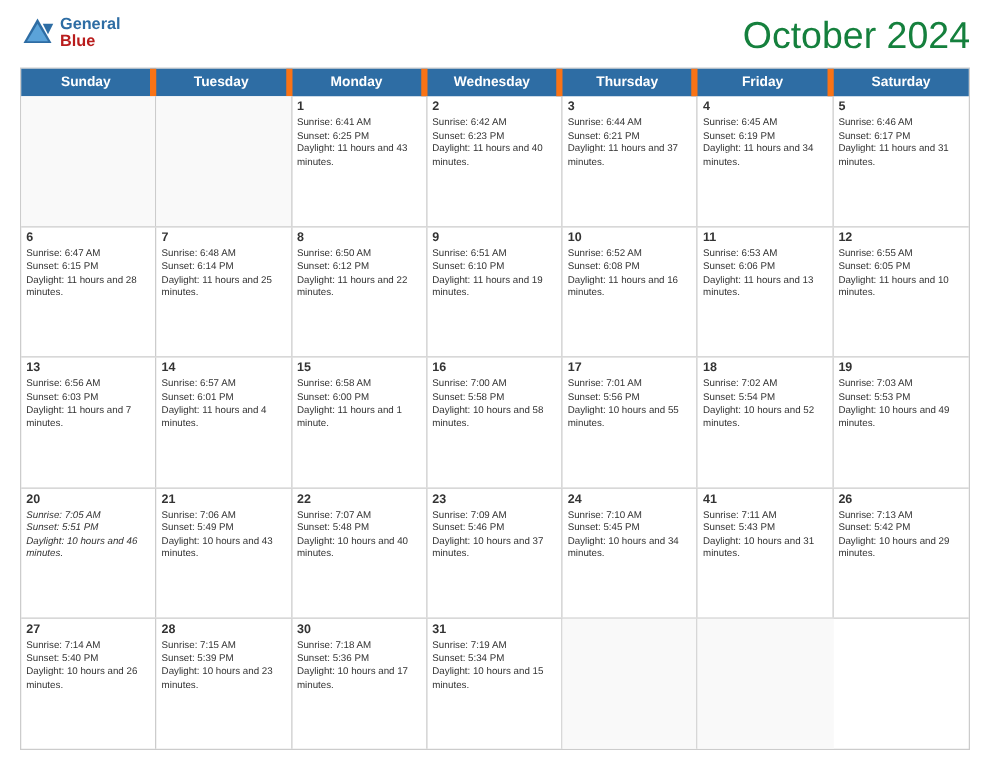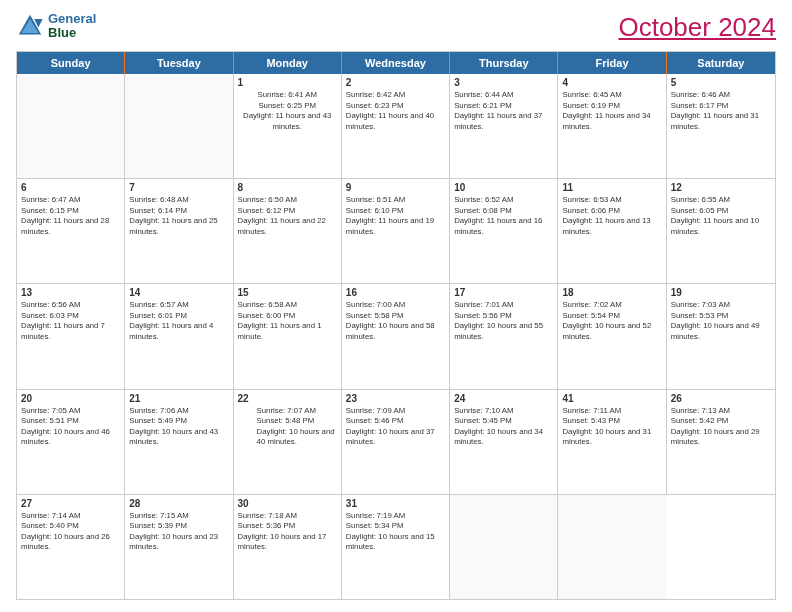--- a/index.html
+++ b/index.html
@@ -35,24 +35,23 @@
       line-height: 1.1;
     }
     .logo-icon {
       width: 28px;
       height: 28px;
     }
     .title-block {
       text-align: right;
     }
     .title-block h1 {
-      font-size: 26px;
+      font-size: 30px;
       font-weight: normal;
-      color: #be185d;
-      text-decoration: underline;
+      color: #15803d;
     }
     .title-block h2 {
       font-size: 14px;
       font-weight: normal;
       color: #555;
     }
     .calendar {
       flex: 1;
       display: flex;
       flex-direction: column;
@@ -62,21 +61,21 @@
       display: grid;
       grid-template-columns: repeat(7, 1fr);
       background: #2E6DA4;
     }
     .cal-header-cell {
       color: #fff;
       font-size: 11px;
       font-weight: bold;
       padding: 5px 4px;
       text-align: center;
-      border-right: 1px solid #f97316;
+      border-right: 5px solid #f97316;
     }
     .cal-header-cell:last-child { border-right: none; }
     .cal-body {
       flex: 1;
       display: flex;
       flex-direction: column;
     }
     .cal-row {
       display: grid;
       grid-template-columns: repeat(7, 1fr);
@@ -113,21 +112,21 @@
 <div class="page">
   <div class="header">
     <div class="logo">
       <svg class="logo-icon" viewBox="0 0 40 40">
         <polygon points="20,4 36,32 4,32" fill="#2E6DA4"></polygon>
         <polygon points="20,10 32,30 8,30" fill="#5ba3d9"></polygon>
         <polygon points="26,10 38,10 32,22" fill="#2E6DA4"></polygon>
       </svg>
       <div class="logo-text">
         <div><span style="color:#2E6DA4">General</span></div>
-        <div><span style="color:#14532d">Blue</span></div>
+        <div><span style="color:#b91c1c">Blue</span></div>
       </div>
     </div>
     <div class="title-block">
       <h1>October 2024</h1>
     </div>
   </div>
 
   <div class="calendar">
     <div class="cal-header">
       <div class="cal-header-cell">Sunday</div>
@@ -137,21 +136,21 @@
       <div class="cal-header-cell">Thursday</div>
       <div class="cal-header-cell">Friday</div>
       <div class="cal-header-cell">Saturday</div>
     </div>
     <div class="cal-body" id="cal-body">
     <div class="cal-row">
           <div class="cal-cell empty"></div>
           <div class="cal-cell empty"></div>
           <div class="cal-cell">
             <span class="day-num">1</span>
-            <div class="cell-info" style="white-space: pre-line; text-align: center;">Sunrise: 6:41 AM
+            <div class="cell-info" style="white-space: pre-line;">Sunrise: 6:41 AM
 Sunset: 6:25 PM
 Daylight: 11 hours and 43 minutes.</div>
           </div>
           <div class="cal-cell">
             <span class="day-num">2</span>
             <div class="cell-info" style="white-space: pre-line;">Sunrise: 6:42 AM
 Sunset: 6:23 PM
 Daylight: 11 hours and 40 minutes.</div>
           </div>
           <div class="cal-cell">
@@ -257,33 +256,33 @@
           <div class="cal-cell">
             <span class="day-num">19</span>
             <div class="cell-info" style="white-space: pre-line;">Sunrise: 7:03 AM
 Sunset: 5:53 PM
 Daylight: 10 hours and 49 minutes.</div>
           </div>
         </div>
         <div class="cal-row">
           <div class="cal-cell">
             <span class="day-num">20</span>
-            <div class="cell-info" style="white-space: pre-line;">Sunrise: 7:05 AM
+            <div class="cell-info" style="white-space: pre-line; font-style: italic;">Sunrise: 7:05 AM
 Sunset: 5:51 PM
 Daylight: 10 hours and 46 minutes.</div>
           </div>
           <div class="cal-cell">
             <span class="day-num">21</span>
             <div class="cell-info" style="white-space: pre-line;">Sunrise: 7:06 AM
 Sunset: 5:49 PM
 Daylight: 10 hours and 43 minutes.</div>
           </div>
           <div class="cal-cell">
             <span class="day-num">22</span>
-            <div class="cell-info" style="white-space: pre-line; margin-left: 19px;">Sunrise: 7:07 AM
+            <div class="cell-info" style="white-space: pre-line;">Sunrise: 7:07 AM
 Sunset: 5:48 PM
 Daylight: 10 hours and 40 minutes.</div>
           </div>
           <div class="cal-cell">
             <span class="day-num">23</span>
             <div class="cell-info" style="white-space: pre-line;">Sunrise: 7:09 AM
 Sunset: 5:46 PM
 Daylight: 10 hours and 37 minutes.</div>
           </div>
           <div class="cal-cell">

